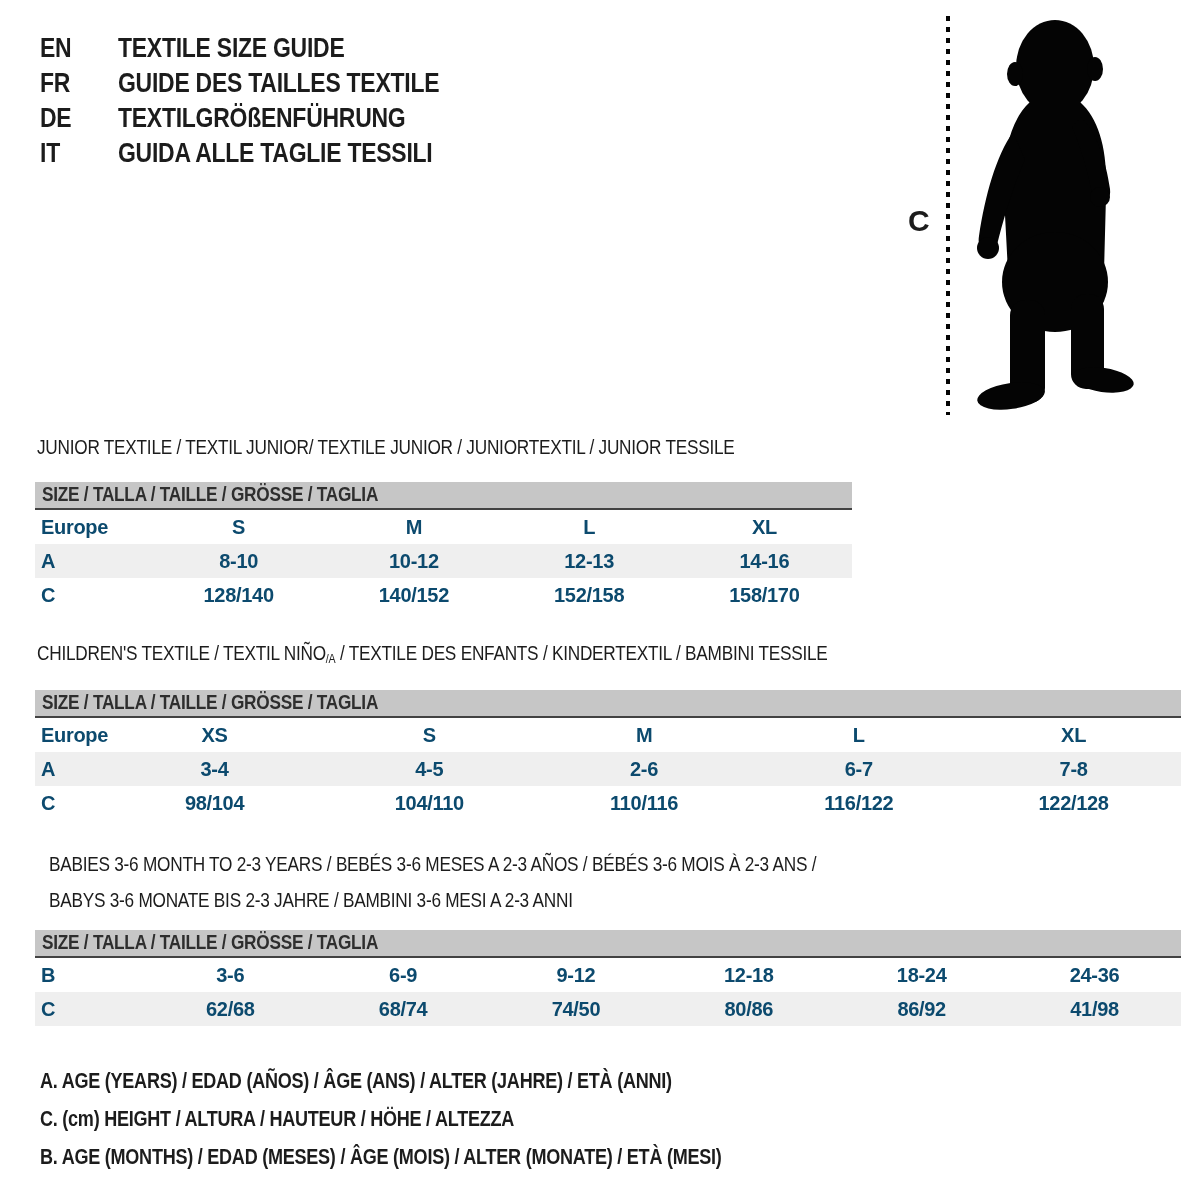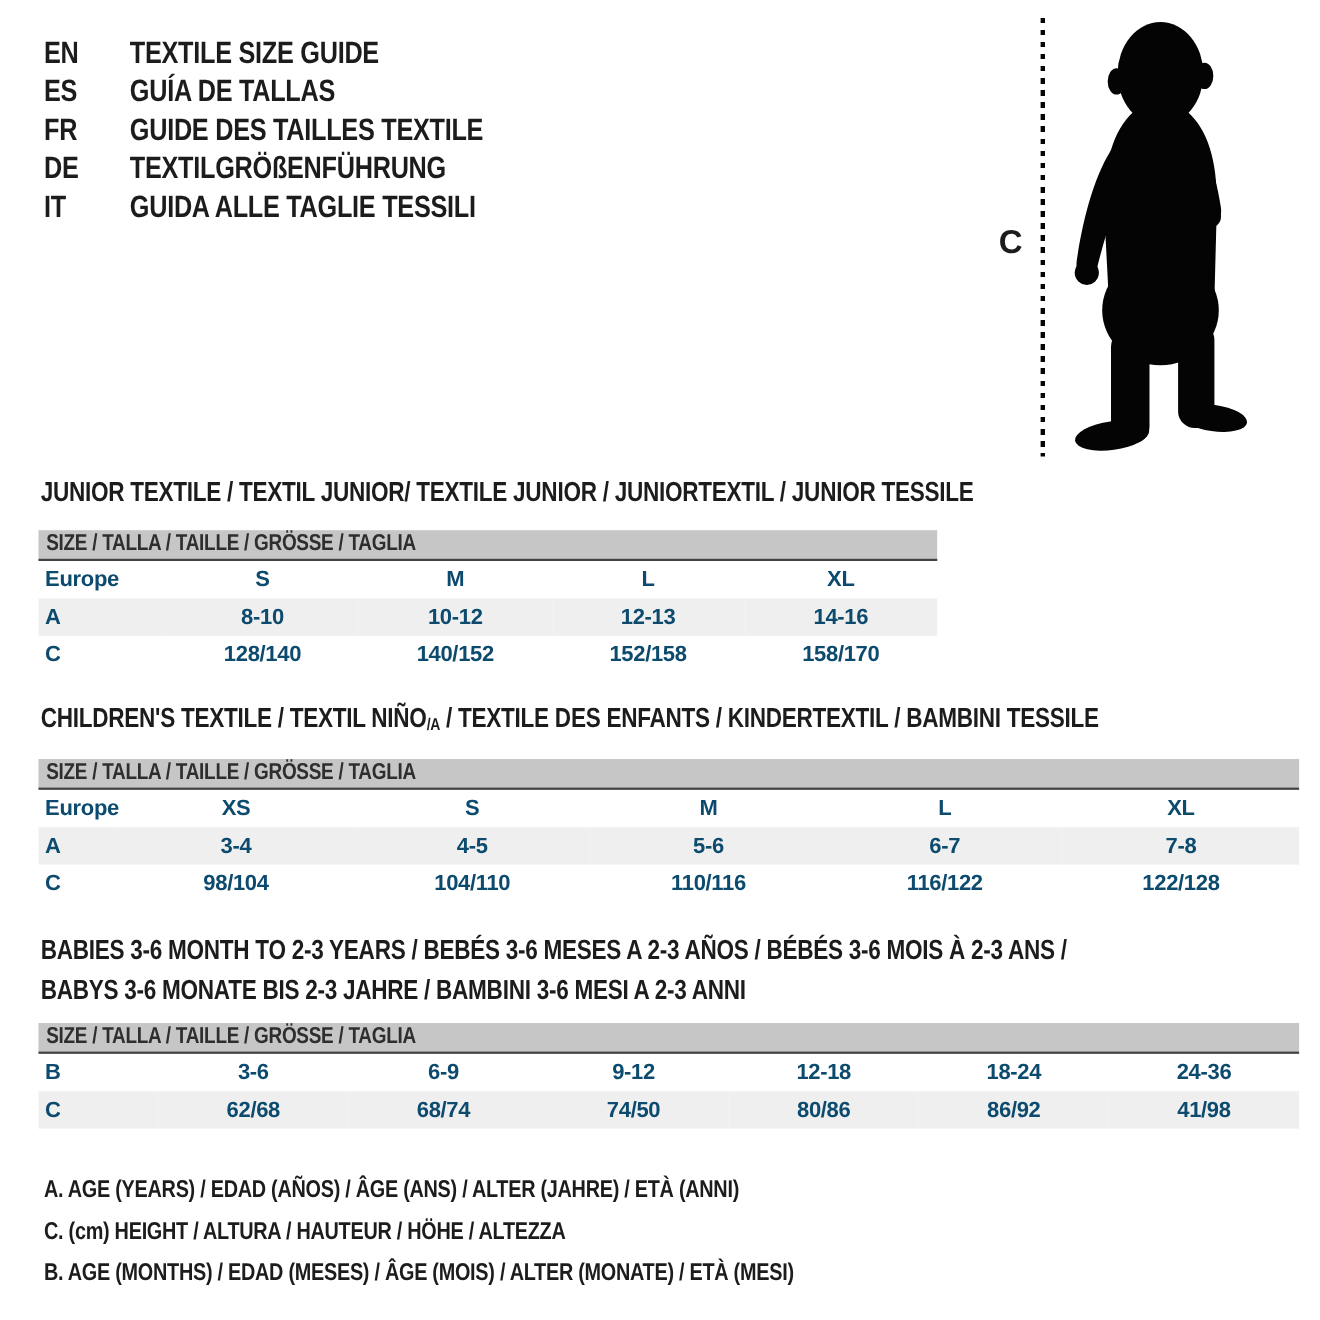--- a/index.html
+++ b/index.html
@@ -24,53 +24,50 @@
   .lang-code{display:inline-block;min-width:78px;vertical-align:top;}
 
   
   .height-line{position:absolute;left:946px;top:16px;width:4px;height:399px;
     background:repeating-linear-gradient(to bottom, var(--silhouette) 0 5px, transparent 5px 11px);}
   .height-label{position:absolute;left:908px;top:204px;font-size:30px;font-weight:700;}
   .silhouette{position:absolute;left:966px;top:20px;width:174px;height:396px;color:var(--silhouette);}
 
   
   .section{position:absolute;}
-  .sec-heading{height:26px;line-height:26px;font-size:25px;font-weight:700;padding-left:2px;}
+  .sec-heading{height:26px;line-height:26px;font-size:21px;font-weight:400;padding-left:2px;}
   .sec-heading .sub{font-size:0.62em;vertical-align:-3px;}
   .size-bar{height:28px;background:var(--header-bg);border-bottom:2px solid var(--divider);
     display:flex;align-items:flex-start;padding-left:7px;}
   .size-bar .cx{font-size:21px;font-weight:700;color:#2e2e2e;}
   table{width:100%;border-collapse:collapse;table-layout:fixed;}
   td{height:34px;font-size:20px;font-weight:700;color:#0c4a6e;white-space:nowrap;overflow:visible;letter-spacing:-0.3px;}
   td.lab{text-align:left;padding-left:6px;}
   td.val{text-align:center;}
   tr.alt{background:var(--alt-row);}
   #sec-junior{left:35px;top:434px;width:817px;}
   #sec-junior .size-bar{margin-top:22px;}
   #sec-children{left:35px;top:640px;width:1146px;}
   #sec-children .size-bar{margin-top:24px;}
   #sec-babies{left:35px;top:846px;width:1146px;}
-  #sec-babies .sec-heading{height:36px;line-height:36px;}
+  #sec-babies .sec-heading{height:36px;line-height:36px;margin-left:12px;}
   #sec-babies .size-bar{margin-top:12px;}
 
   
   .footnotes{position:absolute;left:40px;top:1062px;}
   .foot-line{height:38px;line-height:38px;font-size:22px;font-weight:700;}
 </style>
 </head>
 <body>
 
 <div class="page">
 
   <div class="lang-list">
     <div class="lang-row">
       <span class="lang-code"><span class="cx">EN</span></span><span class="cx">TEXTILE SIZE GUIDE</span>
-    </div>
-    <div class="lang-row">
-      <span class="lang-code"><span class="cx">ES</span></span><span class="cx">GUÍA DE TALLAS</span>
     </div>
     <div class="lang-row">
       <span class="lang-code"><span class="cx">FR</span></span><span class="cx">GUIDE DES TAILLES TEXTILE</span>
     </div>
     <div class="lang-row">
       <span class="lang-code"><span class="cx">DE</span></span><span class="cx">TEXTILGRÖßENFÜHRUNG</span>
     </div>
     <div class="lang-row">
       <span class="lang-code"><span class="cx">IT</span></span><span class="cx">GUIDA ALLE TAGLIE TESSILI</span>
     </div>
@@ -157,21 +154,21 @@
           <td class="val">XS</td>
           <td class="val">S</td>
           <td class="val">M</td>
           <td class="val">L</td>
           <td class="val">XL</td>
         </tr>
         <tr class="alt">
           <td class="lab">A</td>
           <td class="val">3-4</td>
           <td class="val">4-5</td>
-          <td class="val">5-6</td>
+          <td class="val">2-6</td>
           <td class="val">6-7</td>
           <td class="val">7-8</td>
         </tr>
         <tr>
           <td class="lab">C</td>
           <td class="val">98/104</td>
           <td class="val">104/110</td>
           <td class="val">110/116</td>
           <td class="val">116/122</td>
           <td class="val">122/128</td>

